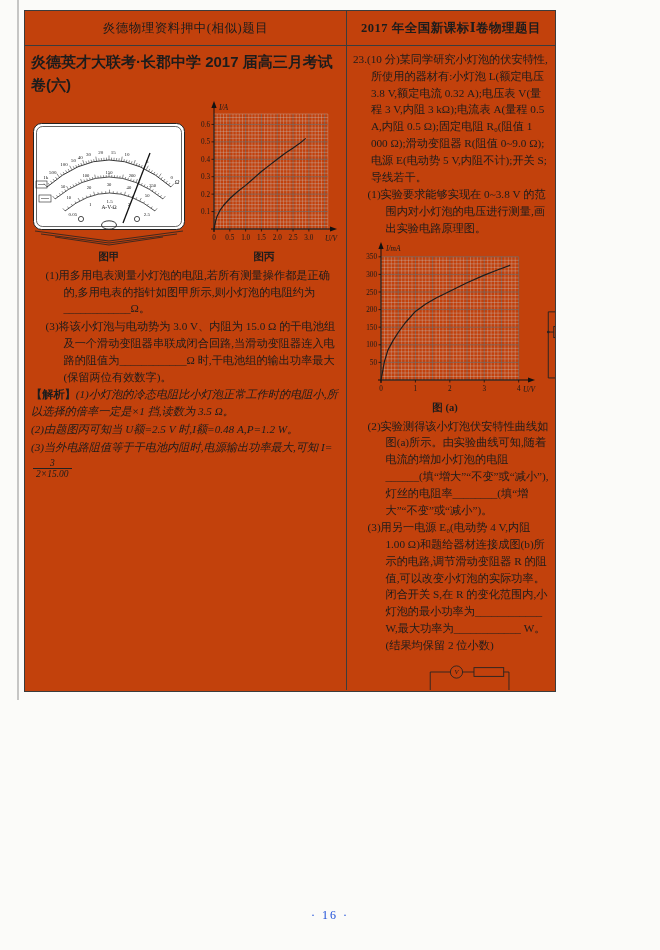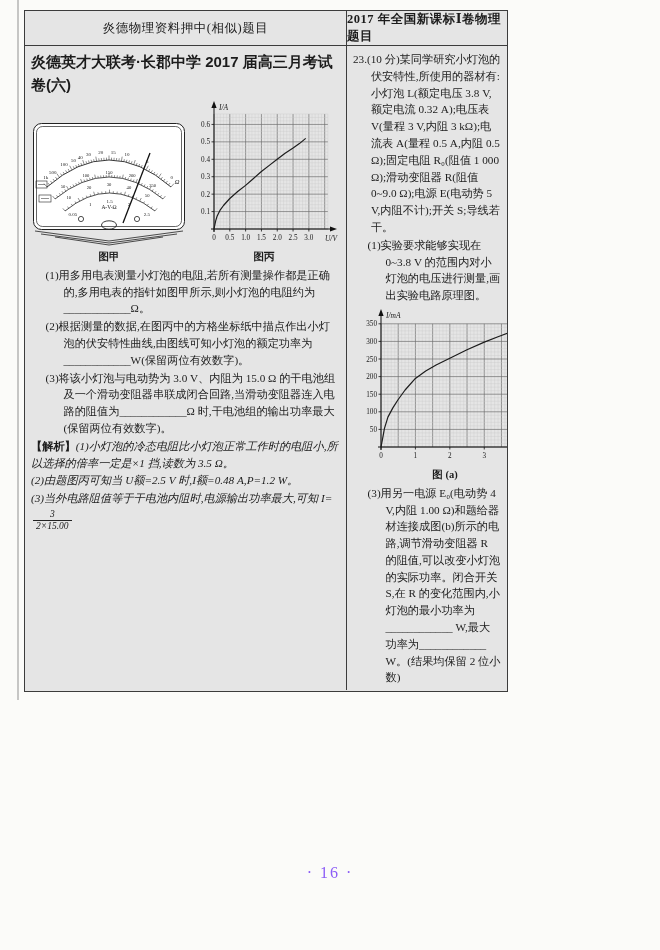--- a/index.html
+++ b/index.html
@@ -1,20 +1,20 @@
 <!DOCTYPE html>
 <html><head>
 <meta charset="utf-8">
 <style>
   html,body{margin:0;padding:0;}
   body{width:660px;height:950px;background:#fbfbf9;position:relative;
        font-family:"Liberation Serif","DejaVu Serif",serif;color:#1c1c1c;overflow:hidden;}
   .scan-edge{position:absolute;left:17px;top:0;width:2px;height:700px;background:#9a9a9a;opacity:.55;}
-  .doc-table{position:absolute;left:24px;top:10px;width:484px;height:682px;
-             border:1.6px solid #3c3c3c;box-sizing:border-box;background:#e5e5e5;}
+  .doc-table{position:absolute;left:24px;top:10px;width:532px;height:682px;
+             border:1.6px solid #3c3c3c;box-sizing:border-box;background:#c2410c;}
   .doc-header{display:flex;height:34px;border-bottom:1.4px solid #3c3c3c;}
   .doc-header .cell{display:flex;align-items:center;justify-content:center;font-size:12.5px;letter-spacing:.5px;}
   .doc-header .cl{width:322px;border-right:1.4px solid #3c3c3c;box-sizing:border-box;}
   .doc-header .cr{flex:1;font-weight:bold;}
   .doc-body{display:flex;height:644px;}
   .col{box-sizing:border-box;padding:5px 6px 0 6px;font-size:11.2px;line-height:1.5;overflow:hidden;}
   .col-left{width:322px;border-right:1.4px solid #3c3c3c;}
   .col-right{flex:1;}
   p{margin:0 0 1px 0;}
   .title{font-weight:700;font-family:"Liberation Sans","DejaVu Sans",sans-serif;font-size:15px;margin-bottom:2px;}
@@ -24,21 +24,21 @@
   .jiexi b{font-style:normal;font-family:"Liberation Sans","DejaVu Sans",sans-serif;}
   .bold-tag{font-weight:400;font-style:normal;font-family:"Liberation Sans","DejaVu Sans",sans-serif;}
   .figrow{display:flex;align-items:flex-end;gap:2px;margin:3px 0 2px 0;}
   .figbox{display:flex;flex-direction:column;align-items:center;}
   .caption{font-size:10.5px;text-align:center;margin-top:0px;font-weight:bold;}
   .frac{display:inline-block;vertical-align:-1.05em;text-align:center;font-size:9.5px;line-height:1.15;margin:0 2px;}
   .frac .num{display:block;border-bottom:1px solid #222;padding:0 3px;}
   .frac .den{display:block;padding:0 3px;}
   .answer-row{display:flex;align-items:center;margin:1px 0 0 0;}
   .answer-row .lbl{white-space:nowrap;font-size:11.2px;}
-  .footer{position:absolute;left:0;top:864px;width:100%;text-align:center;font-size:16px;color:#8b5cf6;letter-spacing:2px;}
+  .footer{position:absolute;left:0;top:908px;width:100%;text-align:center;font-size:12px;color:#1d4ed8;letter-spacing:2px;}
   svg{display:block;}
 </style>
 </head>
 <body>
 
 <div class="scan-edge"></div>
 
 <div class="doc-table">
   <div class="doc-header">
     <div class="cell cl">炎德物理资料押中(相似)题目</div>
@@ -319,21 +319,20 @@
               <line x1="22.5" y1="25.428571428571416" x2="25" y2="25.428571428571416" stroke="#111" stroke-width="0.8"></line>
               <text x="21" y="28.028571428571418" font-size="7.2" text-anchor="end" fill="#1a1a1a" font-family="Liberation Serif,serif">0.6</text>
               <text x="30" y="11" font-size="7.5" text-anchor="start" fill="#1a1a1a" font-family="Liberation Serif,serif" font-style="italic">I/A</text>
               <text x="148" y="142" font-size="7.5" text-anchor="end" fill="#1a1a1a" font-family="Liberation Serif,serif" font-style="italic">U/V</text>
               <path d="M25.0,130.0 L26.6,122.2 L28.2,116.9 L31.3,110.8 L34.5,106.5 L40.8,99.5 L48.7,92.5 L56.6,86.4 L64.5,79.5 L72.4,72.5 L80.3,66.4 L88.2,60.3 L96.1,54.2 L104.1,49.0 L110.4,44.6 L116.7,39.4" fill="none" stroke="#1c1c1c" stroke-width="1.2" stroke-linejoin="round"></path>
             </svg>
           <div class="caption">图丙</div>
         </div>
       </div>
       <p class="hang2">(1)用多用电表测量小灯泡的电阻,若所有测量操作都是正确的,多用电表的指针如图甲所示,则小灯泡的电阻约为____________Ω。</p>
-      <p class="hang2">(2)根据测量的数据,在图丙中的方格坐标纸中描点作出小灯泡的伏安特性曲线,由图线可知小灯泡的额定功率为____________W(保留两位有效数字)。</p>
       <p class="hang2">(3)将该小灯泡与电动势为 3.0 V、内阻为 15.0 Ω 的干电池组及一个滑动变阻器串联成闭合回路,当滑动变阻器连入电路的阻值为____________Ω 时,干电池组的输出功率最大(保留两位有效数字)。</p>
       <p class="jiexi"><b>【解析】</b><span>(1)小灯泡的冷态电阻比小灯泡正常工作时的电阻小,所以选择的倍率一定是×1 挡,读数为 3.5 Ω。</span></p>
       <p class="jiexi">(2)由题图丙可知当 U额=2.5 V 时,I额=0.48 A,P=1.2 W。</p>
       <p class="jiexi">
         <span>(3)当外电路阻值等于干电池内阻时,电源输出功率最大,可知 I=</span><span class="frac"><span class="num">3</span><span class="den">2×15.00</span></span>
       </p>
     </div>
 
     <div class="col col-right">
       <p class="hang1">23.(10 分)某同学研究小灯泡的伏安特性,所使用的器材有:小灯泡 L(额定电压 3.8 V,额定电流 0.32 A);电压表 V(量程 3 V,内阻 3 kΩ);电流表 A(量程 0.5 A,内阻 0.5 Ω);固定电阻 R₀(阻值 1 000 Ω);滑动变阻器 R(阻值 0~9.0 Ω);电源 E(电动势 5 V,内阻不计);开关 S;导线若干。</p>
@@ -479,20 +478,21 @@
               <line x1="10" y1="86" x2="10" y2="36" stroke="#222" stroke-width="1"></line>
               <circle cx="10" cy="36" r="1.4" fill="#222" stroke="none" stroke-width="0"></circle>
               <text x="39" y="52" font-size="7.5" text-anchor="middle" fill="#1a1a1a" font-family="Liberation Serif,serif" font-style="italic">R</text>
               <text x="83" y="24" font-size="7" text-anchor="middle" fill="#1a1a1a" font-family="Liberation Serif,serif" font-style="italic">L</text>
               <text x="40" y="102" font-size="7" text-anchor="middle" fill="#1a1a1a" font-family="Liberation Serif,serif" font-style="italic">E₀</text>
               <text x="61" y="98" font-size="7" text-anchor="middle" fill="#1a1a1a" font-family="Liberation Serif,serif" font-style="italic">S</text>
             </svg>
           <div class="caption">图 (b)</div>
         </div>
       </div>
+      <p class="hang2">(2)实验测得该小灯泡伏安特性曲线如图(a)所示。由实验曲线可知,随着电流的增加小灯泡的电阻______(填“增大”“不变”或“减小”),灯丝的电阻率________(填“增大”“不变”或“减小”)。</p>
       <p class="hang2">(3)用另一电源 E₀(电动势 4 V,内阻 1.00 Ω)和题给器材连接成图(b)所示的电路,调节滑动变阻器 R 的阻值,可以改变小灯泡的实际功率。闭合开关 S,在 R 的变化范围内,小灯泡的最小功率为____________ W,最大功率为____________ W。(结果均保留 2 位小数)</p>
       <div class="answer-row">
         <span class="lbl"><span class="bold-tag">【答案】</span><span>(1)</span></span>
         <svg id="svg-circuitans" width="150" height="125" viewBox="0 0 158 132">
             <path d="M22,42 L22,14 L45,14" fill="none" stroke="#222" stroke-width="1"></path>
             <circle cx="52" cy="14" r="7" fill="none" stroke="#222" stroke-width="1"></circle>
             <text x="52" y="16.7" font-size="7.5" text-anchor="middle" fill="#1a1a1a" font-family="Liberation Serif,serif" font-style="italic">V</text>
             <line x1="59" y1="14" x2="72" y2="14" stroke="#222" stroke-width="1"></line>
             <rect x="72" y="9" width="34" height="10" fill="none" stroke="#222" stroke-width="1"></rect>
             <path d="M106,14 L112,14 L112,42" fill="none" stroke="#222" stroke-width="1"></path>

